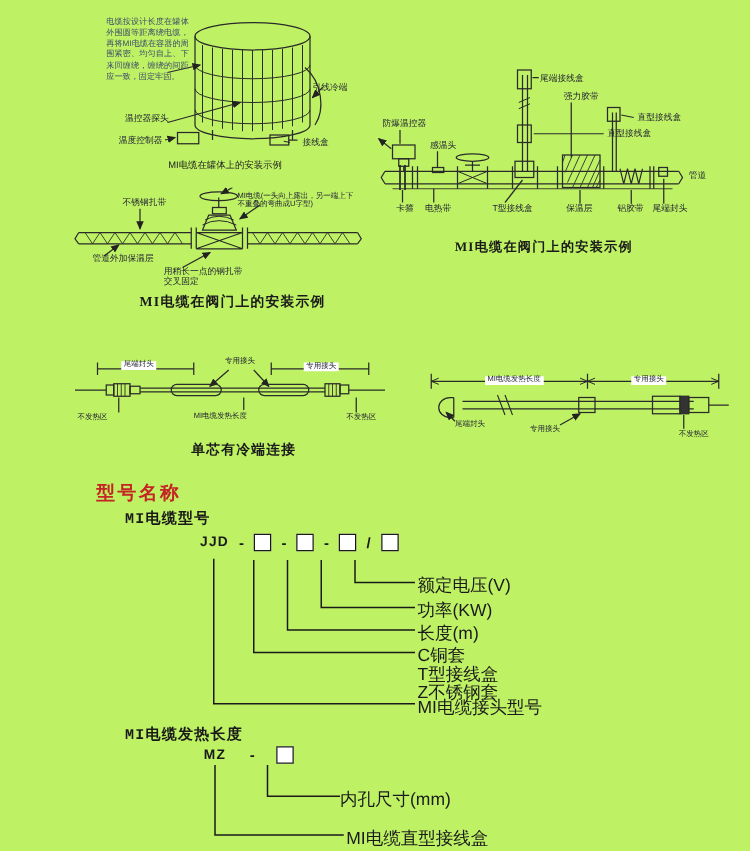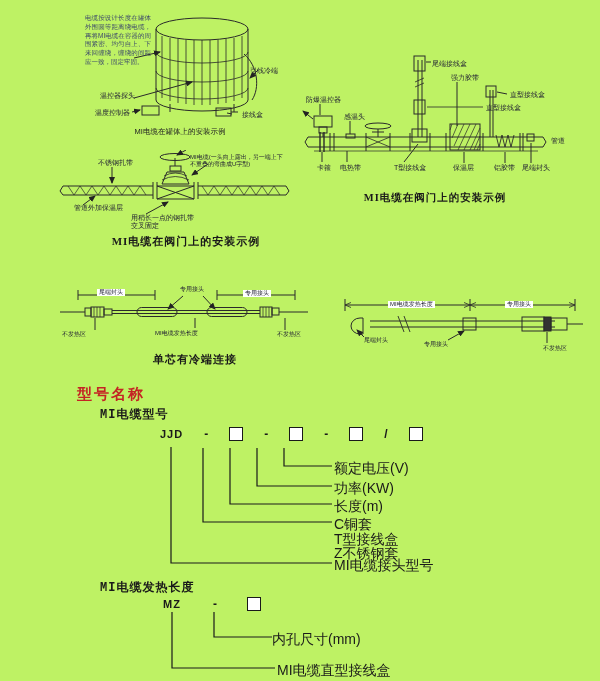--- a/index.html
+++ b/index.html
@@ -12,21 +12,21 @@
   .dim-lbl{background:#fff;padding:0 2px;z-index:2;}
   .note{position:absolute;font-size:6.5px;line-height:1.35;color:#3d4a6b;text-align:justify;}
   .cap-sm{position:absolute;font-size:7.5px;color:#222;text-align:center;}
   .cap-lg{position:absolute;font-size:11px;font-weight:bold;color:#1a1a1a;text-align:center;
           font-family:"Liberation Serif", serif;letter-spacing:1px;}
   .cap-md{position:absolute;font-size:10.5px;font-weight:bold;color:#1a1a1a;text-align:center;
           font-family:"Liberation Serif", serif;letter-spacing:1px;}
   .heading-red{position:absolute;font-size:15px;font-weight:bold;letter-spacing:2px;}
   .sub-title{position:absolute;font-size:12px;font-weight:bold;color:#1a1a1a;letter-spacing:1px;font-family:Liberation Mono, monospace;}
   .legend{position:absolute;font-size:14px;color:#1a1a1a;white-space:nowrap;}
-  .formula{position:absolute;display:flex;align-items:center;gap:21px;font-size:11px;font-weight:bold;color:#1a1a1a;}
+  .formula{position:absolute;display:flex;align-items:center;gap:8px;font-size:11px;font-weight:bold;color:#1a1a1a;}
   .formula .pfx{letter-spacing:1px;}
   .formula .sep{font-size:12px;}
   .mbox{width:12px;height:12px;border:1.6px solid #1a1a1a;background:#fff;}
   svg{display:block;}
 </style>
 </head>
 <body>
 
 <div class="page">
 

